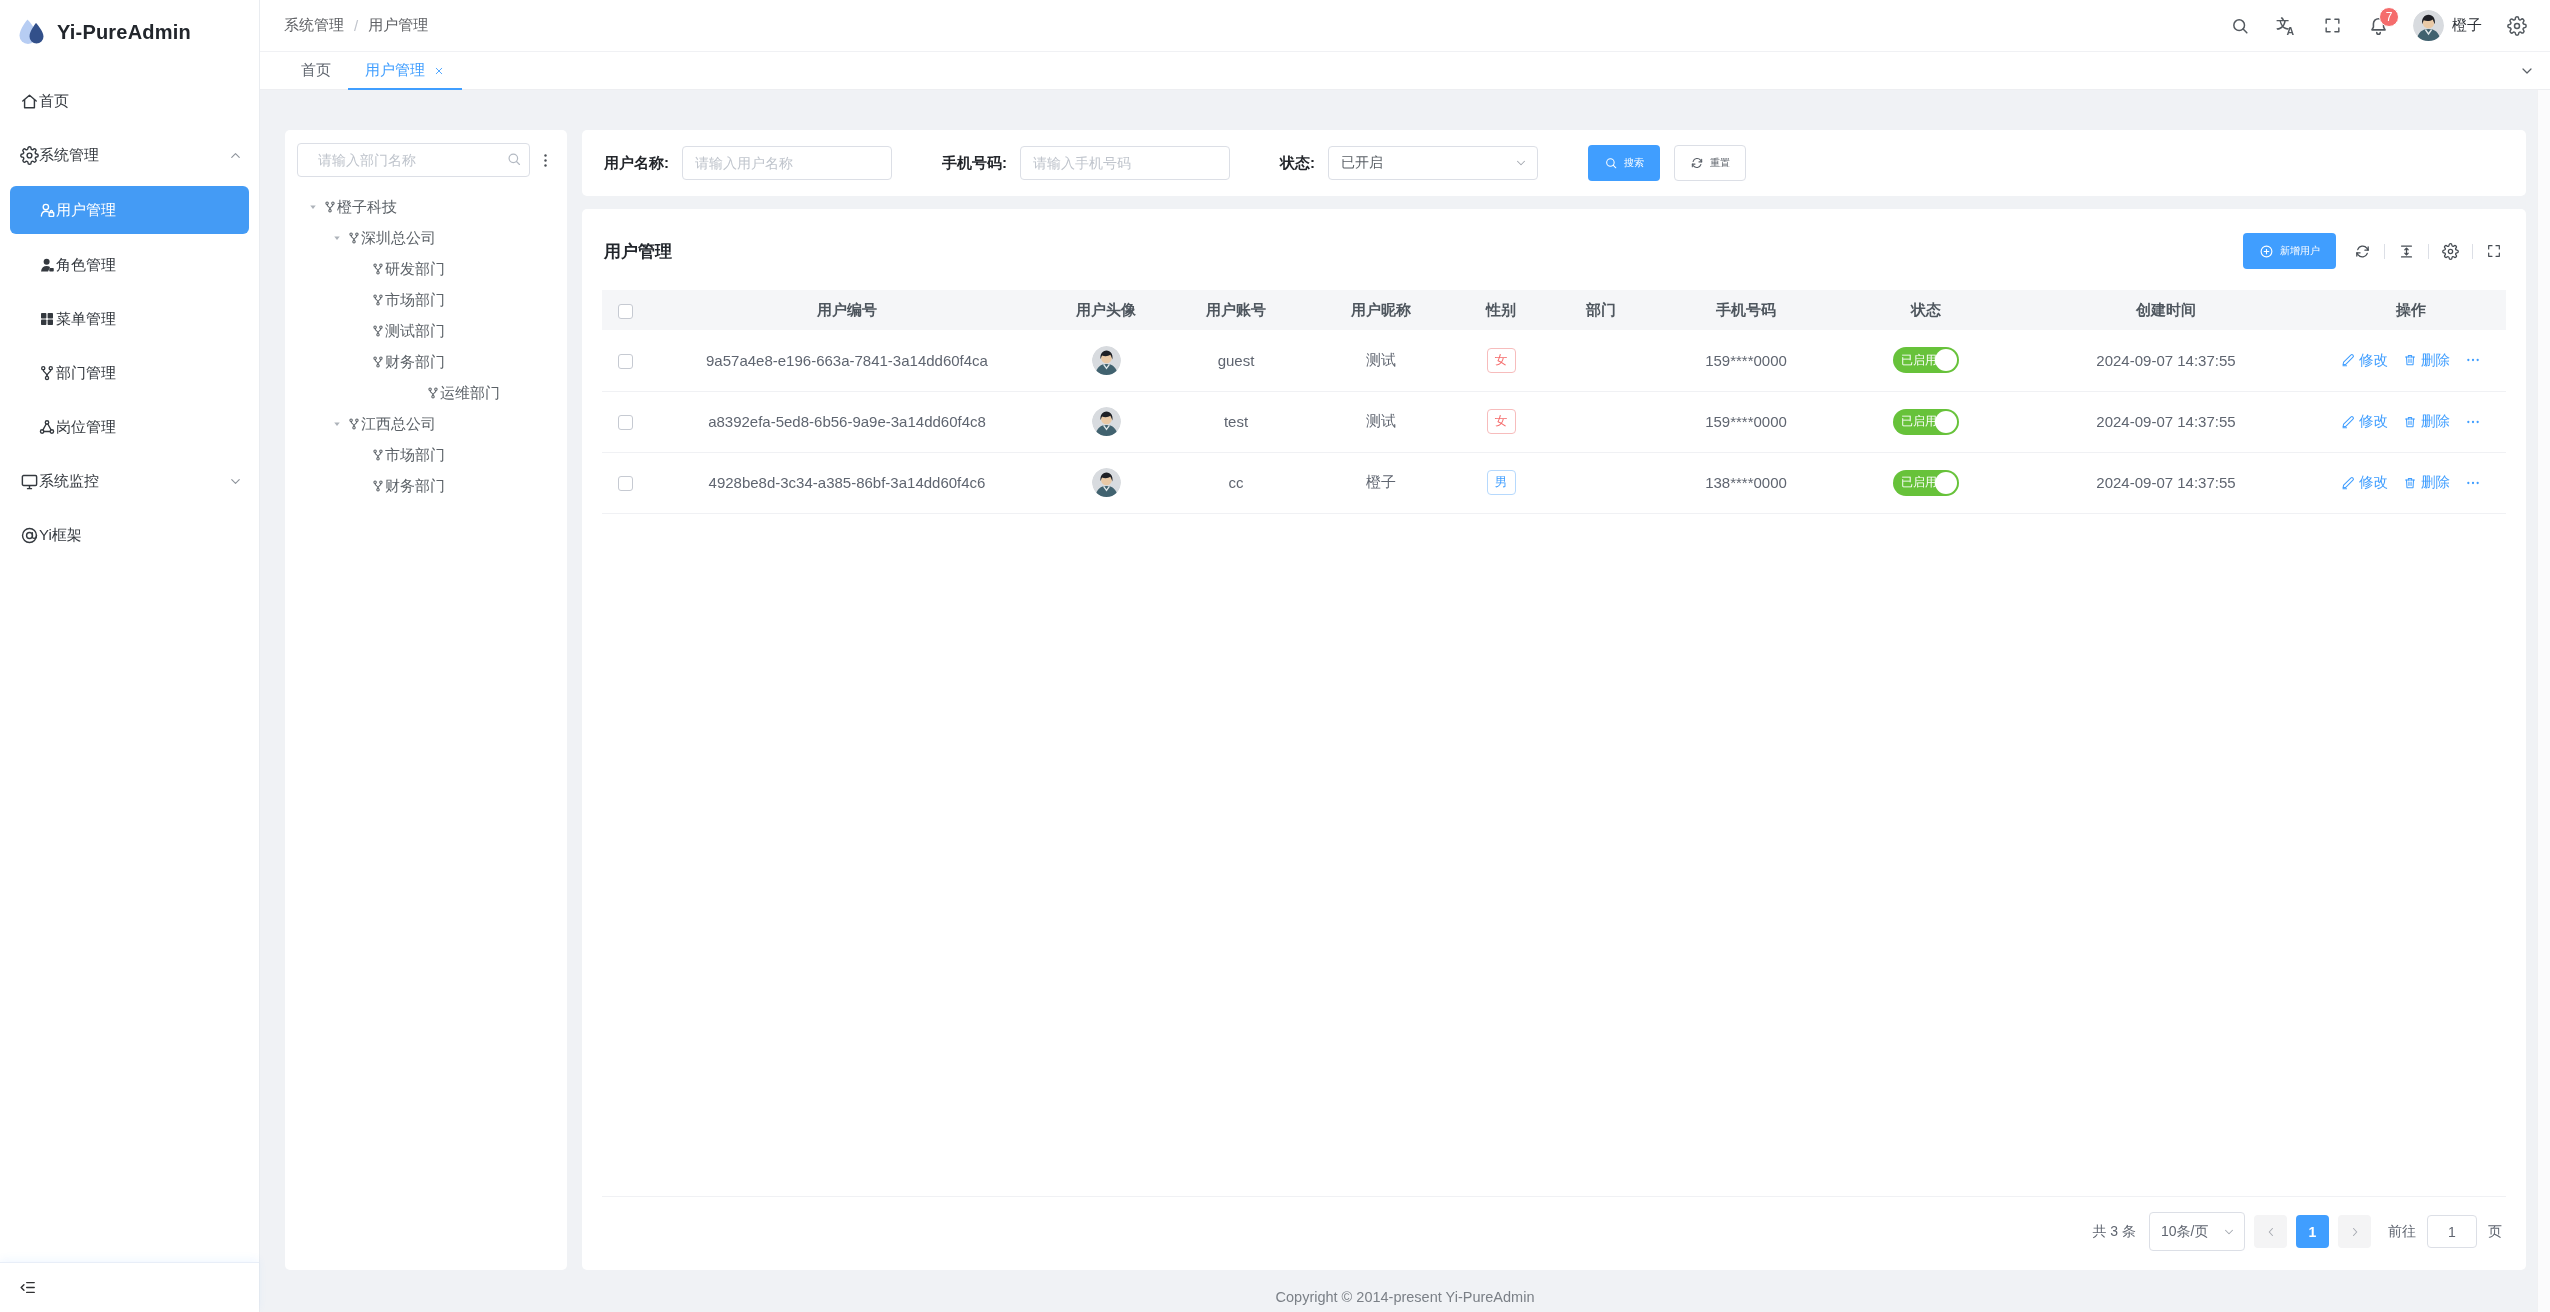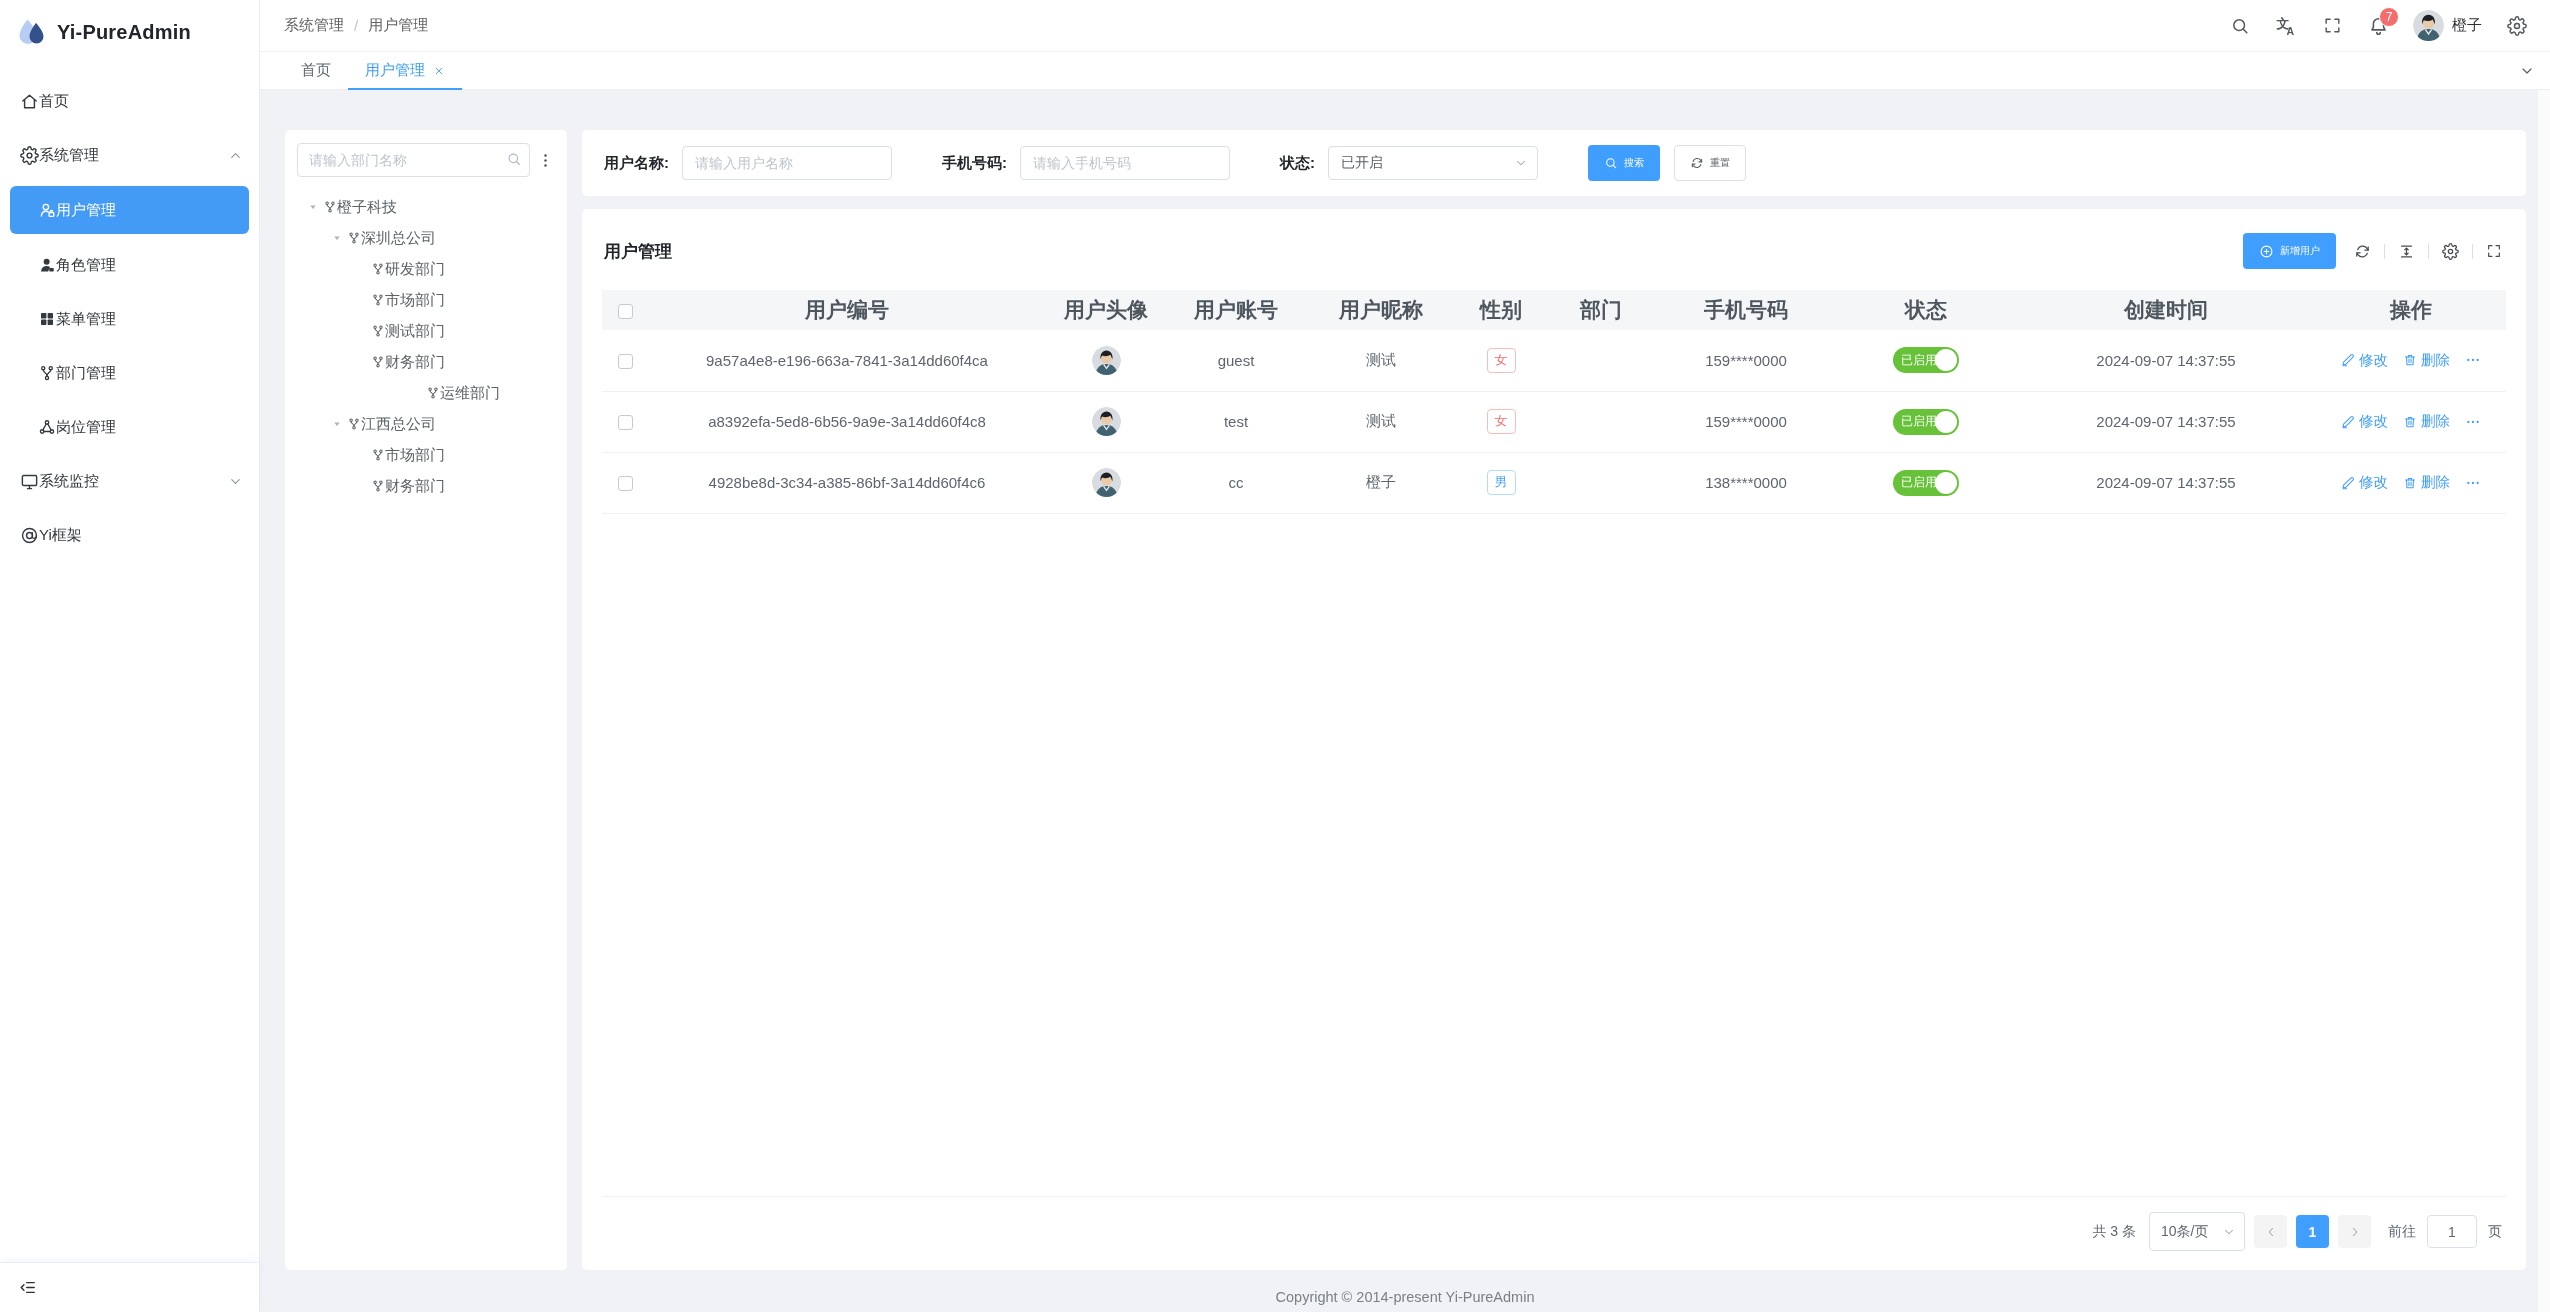--- a/index.html
+++ b/index.html
@@ -40,21 +40,21 @@
   .tab.active::after { content:""; position:absolute; left:0; right:0; bottom:-1px; height:2px; background:#409eff; }
   .tab-close { display:flex; color:#409eff; cursor:pointer; }
   .tabbar-arrow { position:absolute; right:6px; top:0; width:34px; height:38px; display:flex; align-items:center; justify-content:center; color:#5a6066; cursor:pointer; }
 
   .content { flex:1; display:flex; gap:15px; padding:40px 24px 12px 25px; min-height:0; }
 
   
   .tree-card { width:282px; flex:0 0 282px; background:#fff; border-radius:5px; padding:13px 12px; display:flex; flex-direction:column; }
   .tree-search-row { display:flex; align-items:center; gap:5px; }
   .tree-search { flex:1; position:relative; }
-  .tree-search input { width:100%; height:34px; border:1px solid #dcdfe6; border-radius:4px; padding:0 30px 0 11px; font-size:14px; color:#606266; outline:none; background:#fff; }
+  .tree-search input { width:100%; height:34px; border:1px solid #dcdfe6; border-radius:4px; padding:0 30px 0 20px; font-size:14px; color:#606266; outline:none; background:#fff; }
   .tree-search input::placeholder { color:#bfc4cc; }
   .tree-search .s-icon { position:absolute; right:8px; top:8px; color:#b3b9c2; pointer-events:none; }
   .dots-btn { width:20px; height:30px; display:flex; align-items:center; justify-content:center; color:#4c5157; cursor:pointer; }
   .tree { margin-top:14px; font-size:15px; color:#5b6167; }
   .tree-node { height:31px; display:flex; align-items:center; cursor:pointer; white-space:nowrap; }
   .tree-caret { width:20px; flex:0 0 20px; display:flex; align-items:center; justify-content:center; color:#aeb3ba; }
   .tree-label { line-height:31px; }
 
   
   .right-col { flex:1; min-width:0; display:flex; flex-direction:column; gap:13px; }
@@ -74,21 +74,21 @@
   
   .table-card { background:#fff; border-radius:5px; flex:1; min-height:0; display:flex; flex-direction:column; padding:16px 20px 0; }
   .tc-header { display:flex; align-items:center; margin:8px 2px 21px; }
   .tc-title { font-size:17px; font-weight:bold; color:#22262c; }
   .tc-right { margin-left:auto; display:flex; align-items:center; }
   .tool-group { display:flex; align-items:center; margin-left:16px; }
   .tool-btn { display:flex; align-items:center; justify-content:center; color:#474d54; cursor:pointer; padding:0 2px; }
   .tool-sep { width:1px; height:15px; background:#dcdfe6; margin:0 11px; }
 
   table { width:100%; border-collapse:collapse; table-layout:fixed; }
-  thead th { background:#f5f6f8; height:40px; font-size:21px; font-weight:bold; color:#4e565e; text-align:center; }
+  thead th { background:#f5f6f8; height:40px; font-size:15px; font-weight:bold; color:#4e565e; text-align:center; }
   tbody td { height:61px; border-bottom:1px solid #f0f1f4; text-align:center; font-size:15px; color:#5f6570; }
   .checkbox { width:15px; height:15px; border:1px solid #c6cad2; border-radius:3px; display:inline-block; background:#fff; vertical-align:middle; cursor:pointer; }
   .avatar-sm { width:29px; height:29px; border-radius:50%; overflow:hidden; display:inline-block; vertical-align:middle; }
   .avatar-sm svg { display:block; }
   .tag { display:inline-flex; align-items:center; justify-content:center; min-width:29px; height:25px; padding:0 5px; border-radius:4px; font-size:12.5px; border:1px solid; background:#fff; }
   .tag-female { color:#f56c6c; border-color:#f7bcbc; }
   .tag-male { color:#409eff; border-color:#b6d9fd; }
   .switch { width:66px; height:26px; border-radius:13px; background:#67c23a; display:inline-flex; align-items:center; position:relative; cursor:pointer; vertical-align:middle; }
   .switch-label { color:#fff; font-size:12px; margin-left:8px; }
   .switch-knob { position:absolute; right:2px; top:2px; width:22px; height:22px; border-radius:50%; background:#fff; }

